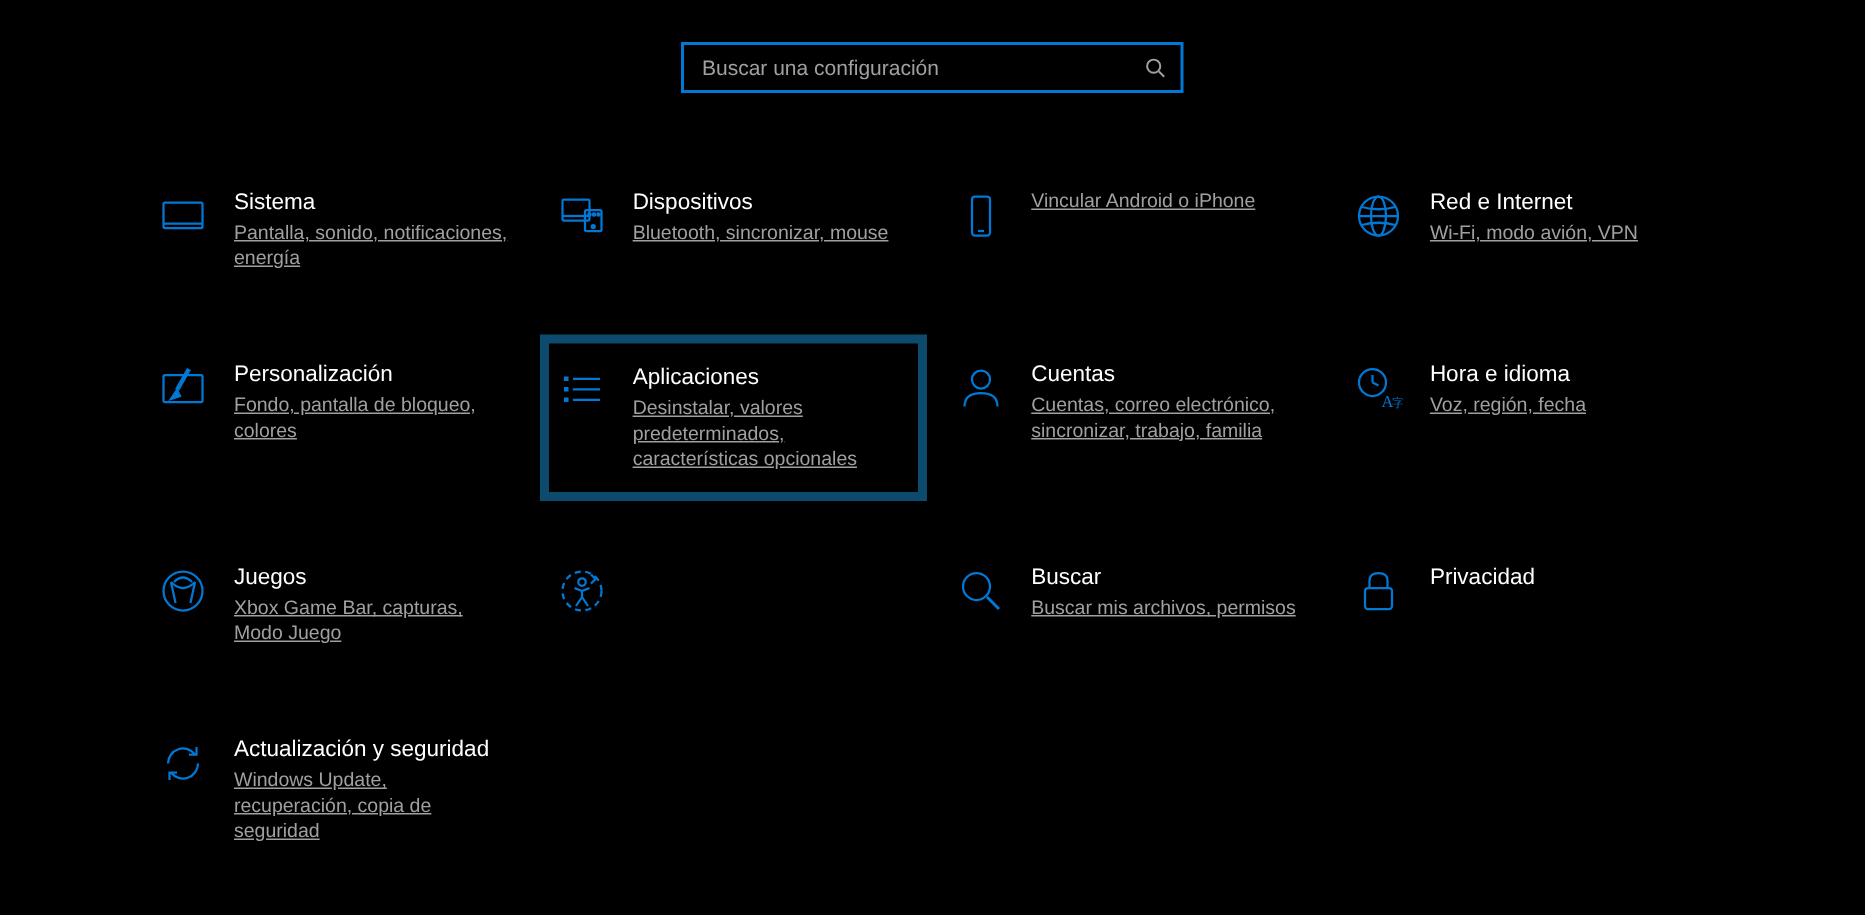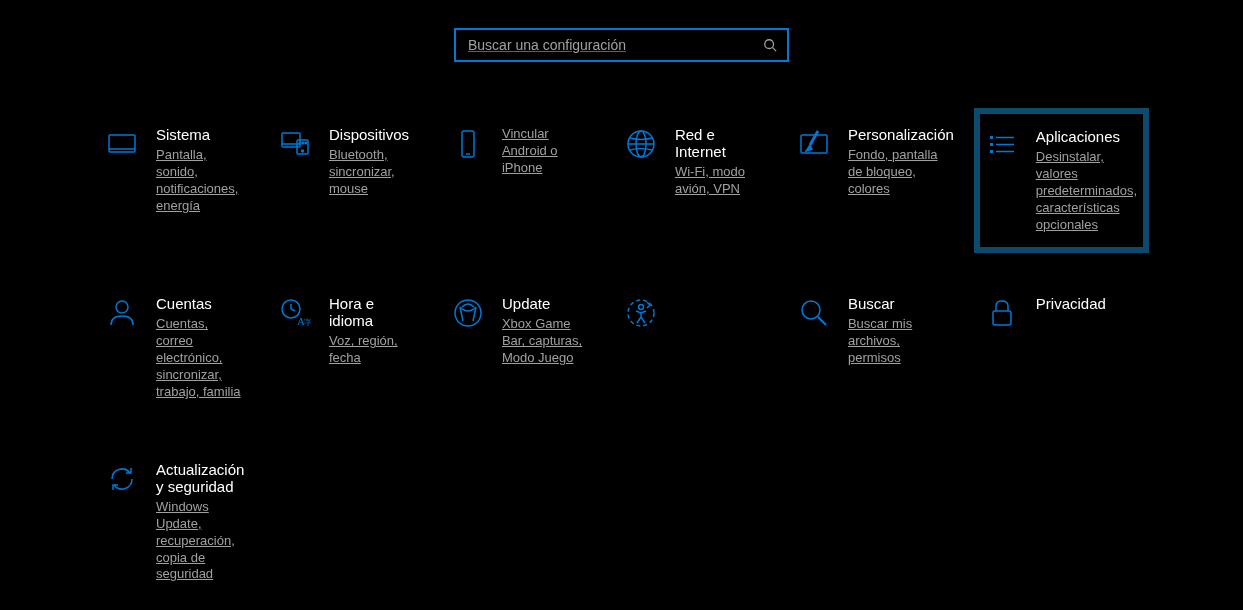--- a/index.html
+++ b/index.html
@@ -34,39 +34,38 @@
     }
     
     .search-input {
       flex: 1;
       background: transparent;
       border: none;
       outline: none;
       color: #c2410c;
       font-size: 14px;
       font-family: inherit;
-      text-decoration: underline;
     }
     
     .search-input::placeholder {
       color: #a0a0a0;
     }
     
     .search-icon-small {
       width: 14px;
       height: 14px;
       stroke: #a0a0a0;
       fill: none;
       stroke-width: 1.5;
     }
     
     .categories-container {
       padding: 58px 100px 0 100px;
       display: grid;
-      grid-template-columns: repeat(6, 1fr);
+      grid-template-columns: repeat(4, 1fr);
       column-gap: 20px;
       row-gap: 48px;
     }
     
     .category-item {
       display: flex;
       align-items: flex-start;
       gap: 18px;
       cursor: pointer;
       padding: 6px;
@@ -251,21 +250,21 @@
     <div class="category-icon">
       <svg viewBox="0 0 32 32" width="32" height="32">
         <circle cx="16" cy="16" r="13"></circle>
         <path d="M8,10 Q16,18 24,10" fill="none"></path>
         <path d="M10,10 Q16,4 22,10" fill="none"></path>
         <path d="M8,10 L11,24" fill="none"></path>
         <path d="M24,10 L21,24" fill="none"></path>
       </svg>
     </div>
     <div class="category-text">
-      <div class="category-title">Update</div>
+      <div class="category-title">Juegos</div>
       <div class="category-desc">Xbox Game Bar, capturas, Modo Juego</div>
     </div>
   </div>
 
   <div class="category-item">
     <div class="category-icon">
       <svg viewBox="0 0 32 32" width="32" height="32">
         <circle cx="16" cy="16" r="13" stroke-dasharray="4,3"></circle>
         <path d="M22,5 L25,8 L22,11" fill="none"></path>
         <circle cx="16" cy="10" r="2.5"></circle>

